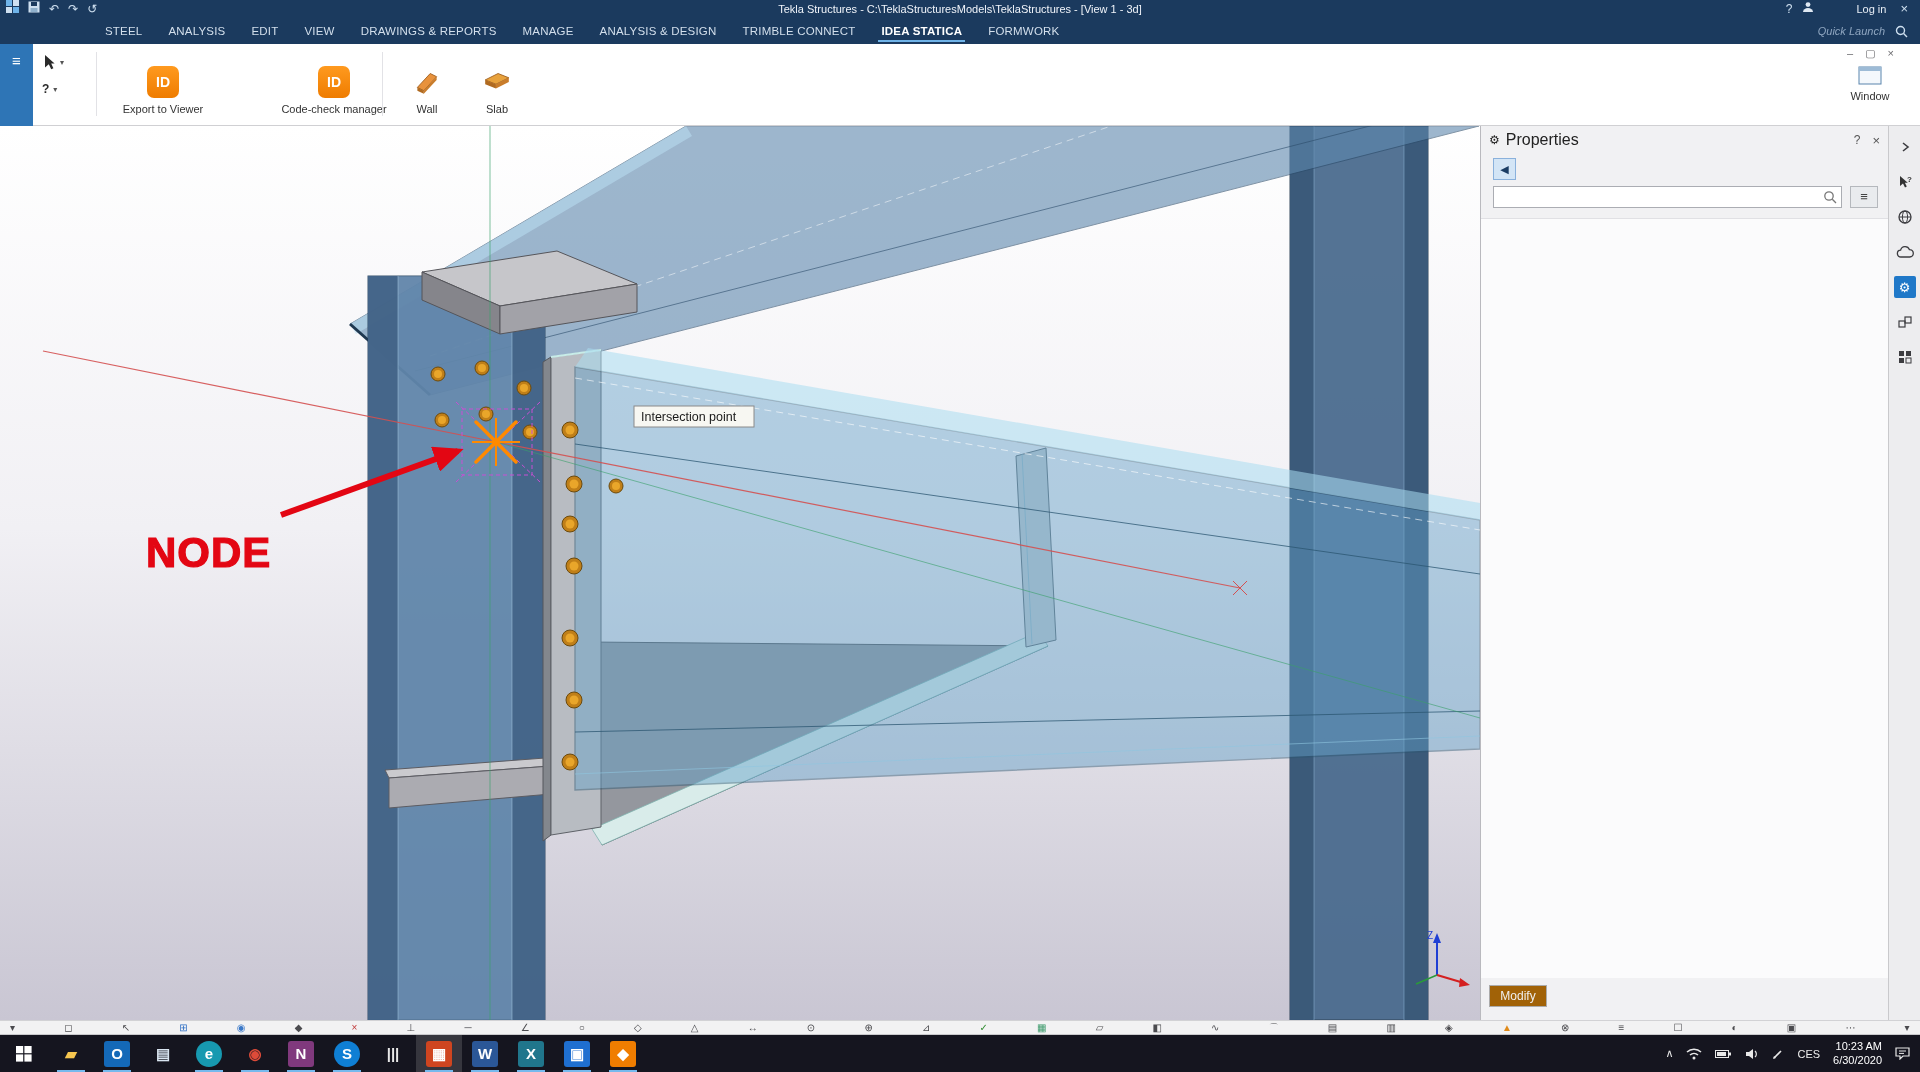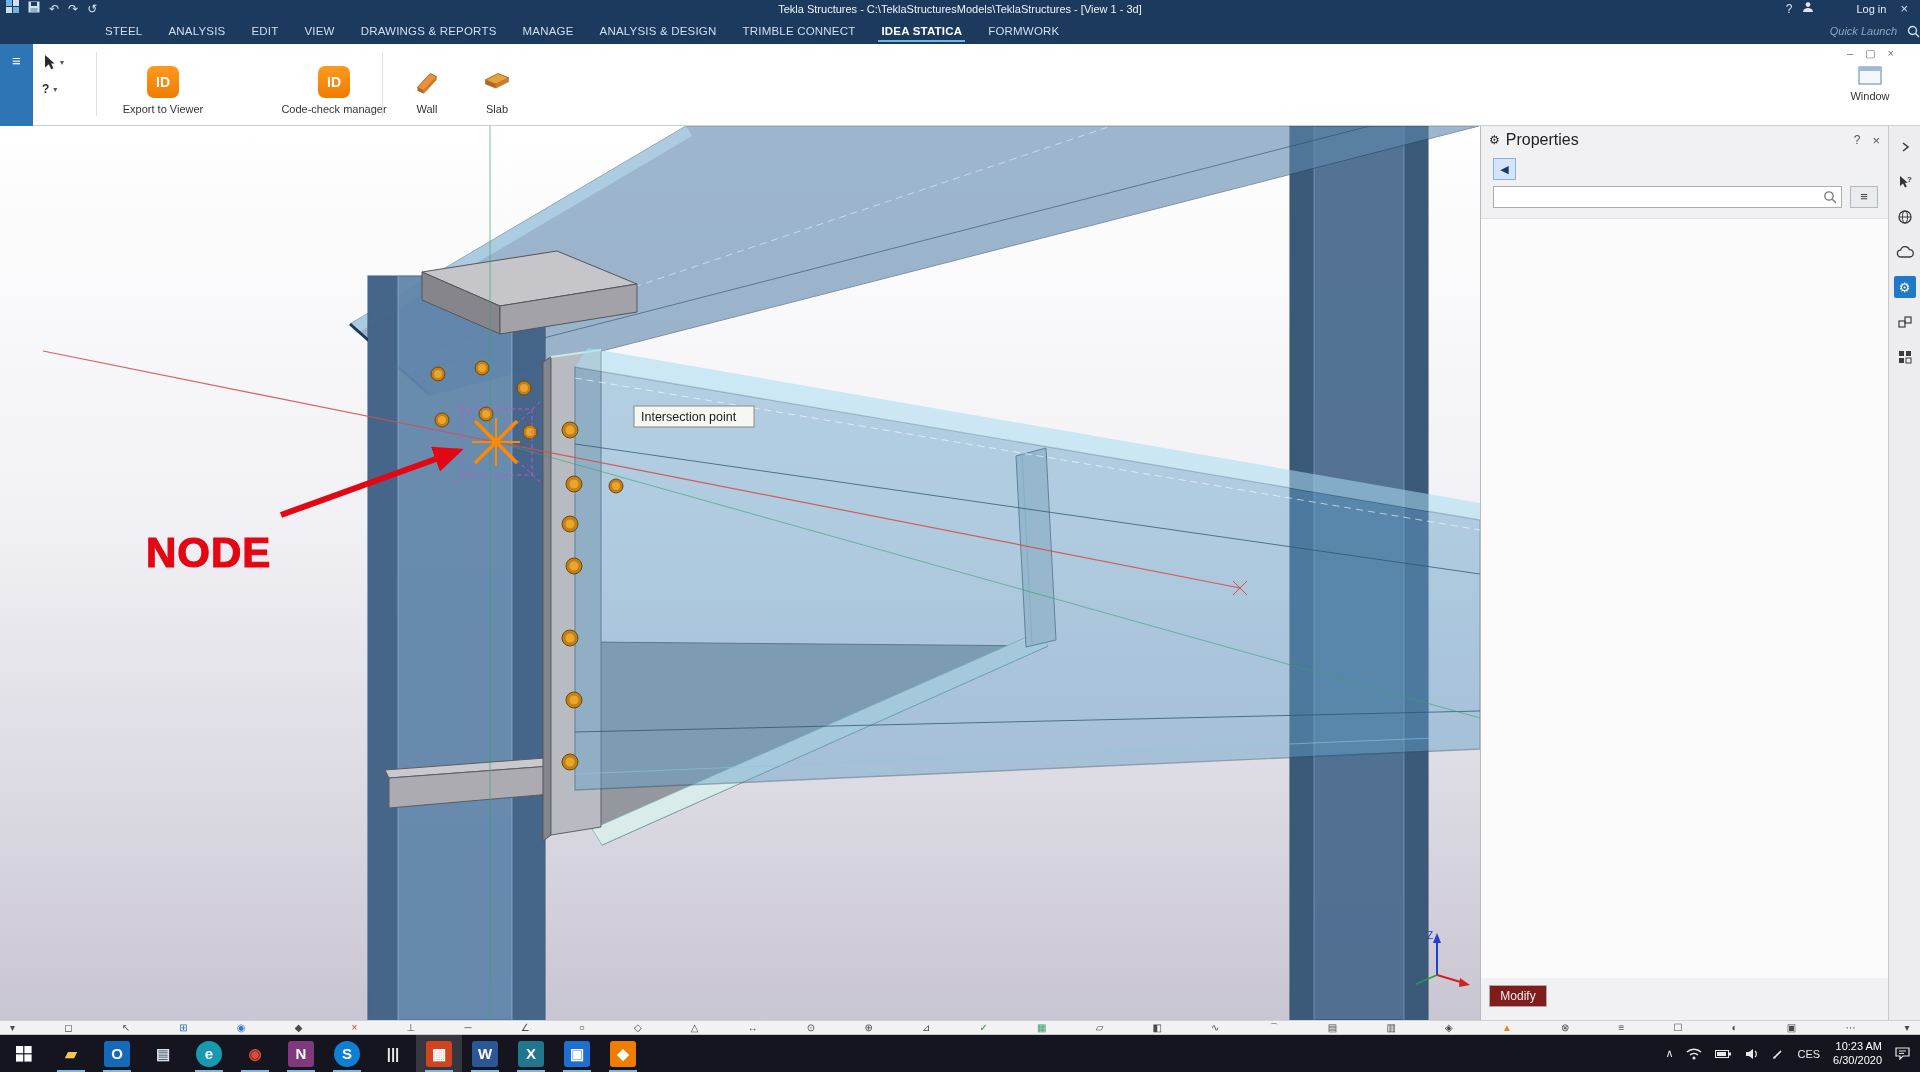--- a/index.html
+++ b/index.html
@@ -14,21 +14,21 @@
   .tb-right{margin-left:auto;display:flex;align-items:center;gap:10px;padding-right:8px;}
   .tb-login{font-size:11px;color:#e8eef6;margin-left:32px;}
   .tb-close{font-size:13px;padding:0 4px;}
 
   
   .tabbar{position:absolute;top:18px;left:0;right:0;height:26px;background:#1b3a5e;display:flex;align-items:stretch;}
   .tabs{display:flex;margin-left:92px;}
   .tab{position:relative;display:flex;align-items:center;padding:0 13px;color:#d3dfec;font-size:11.5px;letter-spacing:.2px;cursor:default;}
   .tab.active{color:#ffffff;font-weight:bold;}
   .tab.active::after{content:'';position:absolute;left:10px;right:10px;bottom:2px;height:2px;background:#6fb3e8;}
-  .quick-launch{margin-left:auto;display:flex;align-items:center;gap:10px;}
+  .quick-launch{margin-left:auto;display:flex;align-items:center;gap:10px;padding-right:12px;}
   .ql-text{font-style:italic;color:#8fa6c0;font-size:11px;}
 
   
   .ribbon{position:absolute;top:44px;left:0;right:0;height:82px;background:#ffffff;border-bottom:1px solid #d0d0d3;}
   .menu-strip{position:absolute;left:0;top:0;width:33px;height:82px;background:#2e75b6;color:#fff;text-align:center;font-size:15px;padding-top:8px;}
   .tool-col{position:absolute;left:42px;top:10px;width:46px;display:flex;flex-direction:column;gap:12px;}
   .tool-btn{display:flex;align-items:center;gap:4px;color:#2a2a2a;font-size:12px;}
   .caret{font-size:8px;color:#555;}
   .rb-sep{position:absolute;top:8px;height:64px;width:1px;background:#e2e2e6;}
   .rb-btn{position:absolute;top:20px;text-align:center;font-size:11px;color:#333;cursor:default;}
@@ -47,21 +47,21 @@
   .prop-title{font-weight:normal;font-size:16px;}
   .ph-help{margin-left:auto;color:#555;font-size:12px;}
   .ph-close{color:#555;font-size:13px;padding-left:6px;}
   .back-btn{position:absolute;top:32px;left:12px;width:23px;height:22px;background:#d3e5f6;border:1px solid #8ab1dc;color:#1a3c64;font-size:11px;text-align:center;line-height:20px;}
   .prop-search{position:absolute;top:60px;left:12px;right:10px;height:24px;display:flex;gap:8px;}
   .search-box{flex:1;position:relative;background:#fff;border:1px solid #abadb3;height:22px;}
   .search-box input{width:calc(100% - 24px);height:100%;border:none;outline:none;font-size:12px;padding:0 4px;background:transparent;}
   .search-mag{position:absolute;right:4px;top:3px;}
   .list-btn{width:28px;height:22px;background:#e9ebee;border:1px solid #b5b8bd;color:#444;font-size:13px;text-align:center;line-height:20px;}
   .prop-body{position:absolute;top:92px;left:0;right:0;bottom:42px;background:#fbfbfc;border-top:1px solid #e0e0e4;}
-  .modify-btn{position:absolute;left:8px;bottom:13px;width:58px;height:22px;background:#7f1d1d;border:1px solid #ababab;color:#efefef;font-size:12px;}
+  .modify-btn{position:absolute;left:8px;bottom:13px;width:58px;height:22px;background:#a16207;border:1px solid #ababab;color:#efefef;font-size:12px;}
 
   
   .right-rail{position:absolute;top:126px;left:1888px;width:32px;height:894px;background:#ededef;border-left:1px solid #c9c9cc;display:flex;flex-direction:column;align-items:center;gap:13px;padding-top:10px;}
   .rail-icon{width:22px;height:22px;display:flex;align-items:center;justify-content:center;color:#3c3c40;font-size:13px;}
   .rail-icon.active{background:#1f78c8;color:#fff;border-radius:2px;}
 
   
   .bottom-strip{position:absolute;top:1020px;left:0;right:0;height:15px;background:#f2f2f3;border-top:1px solid #d2d2d5;border-bottom:1px solid #c9c9cc;display:flex;align-items:center;justify-content:space-between;padding:0 10px;overflow:hidden;}
   .bottom-strip .snap-item{font-size:10px;color:#4b4b4f;line-height:13px;}
   .bottom-strip .snap-item .glyph{font-size:10px;}

